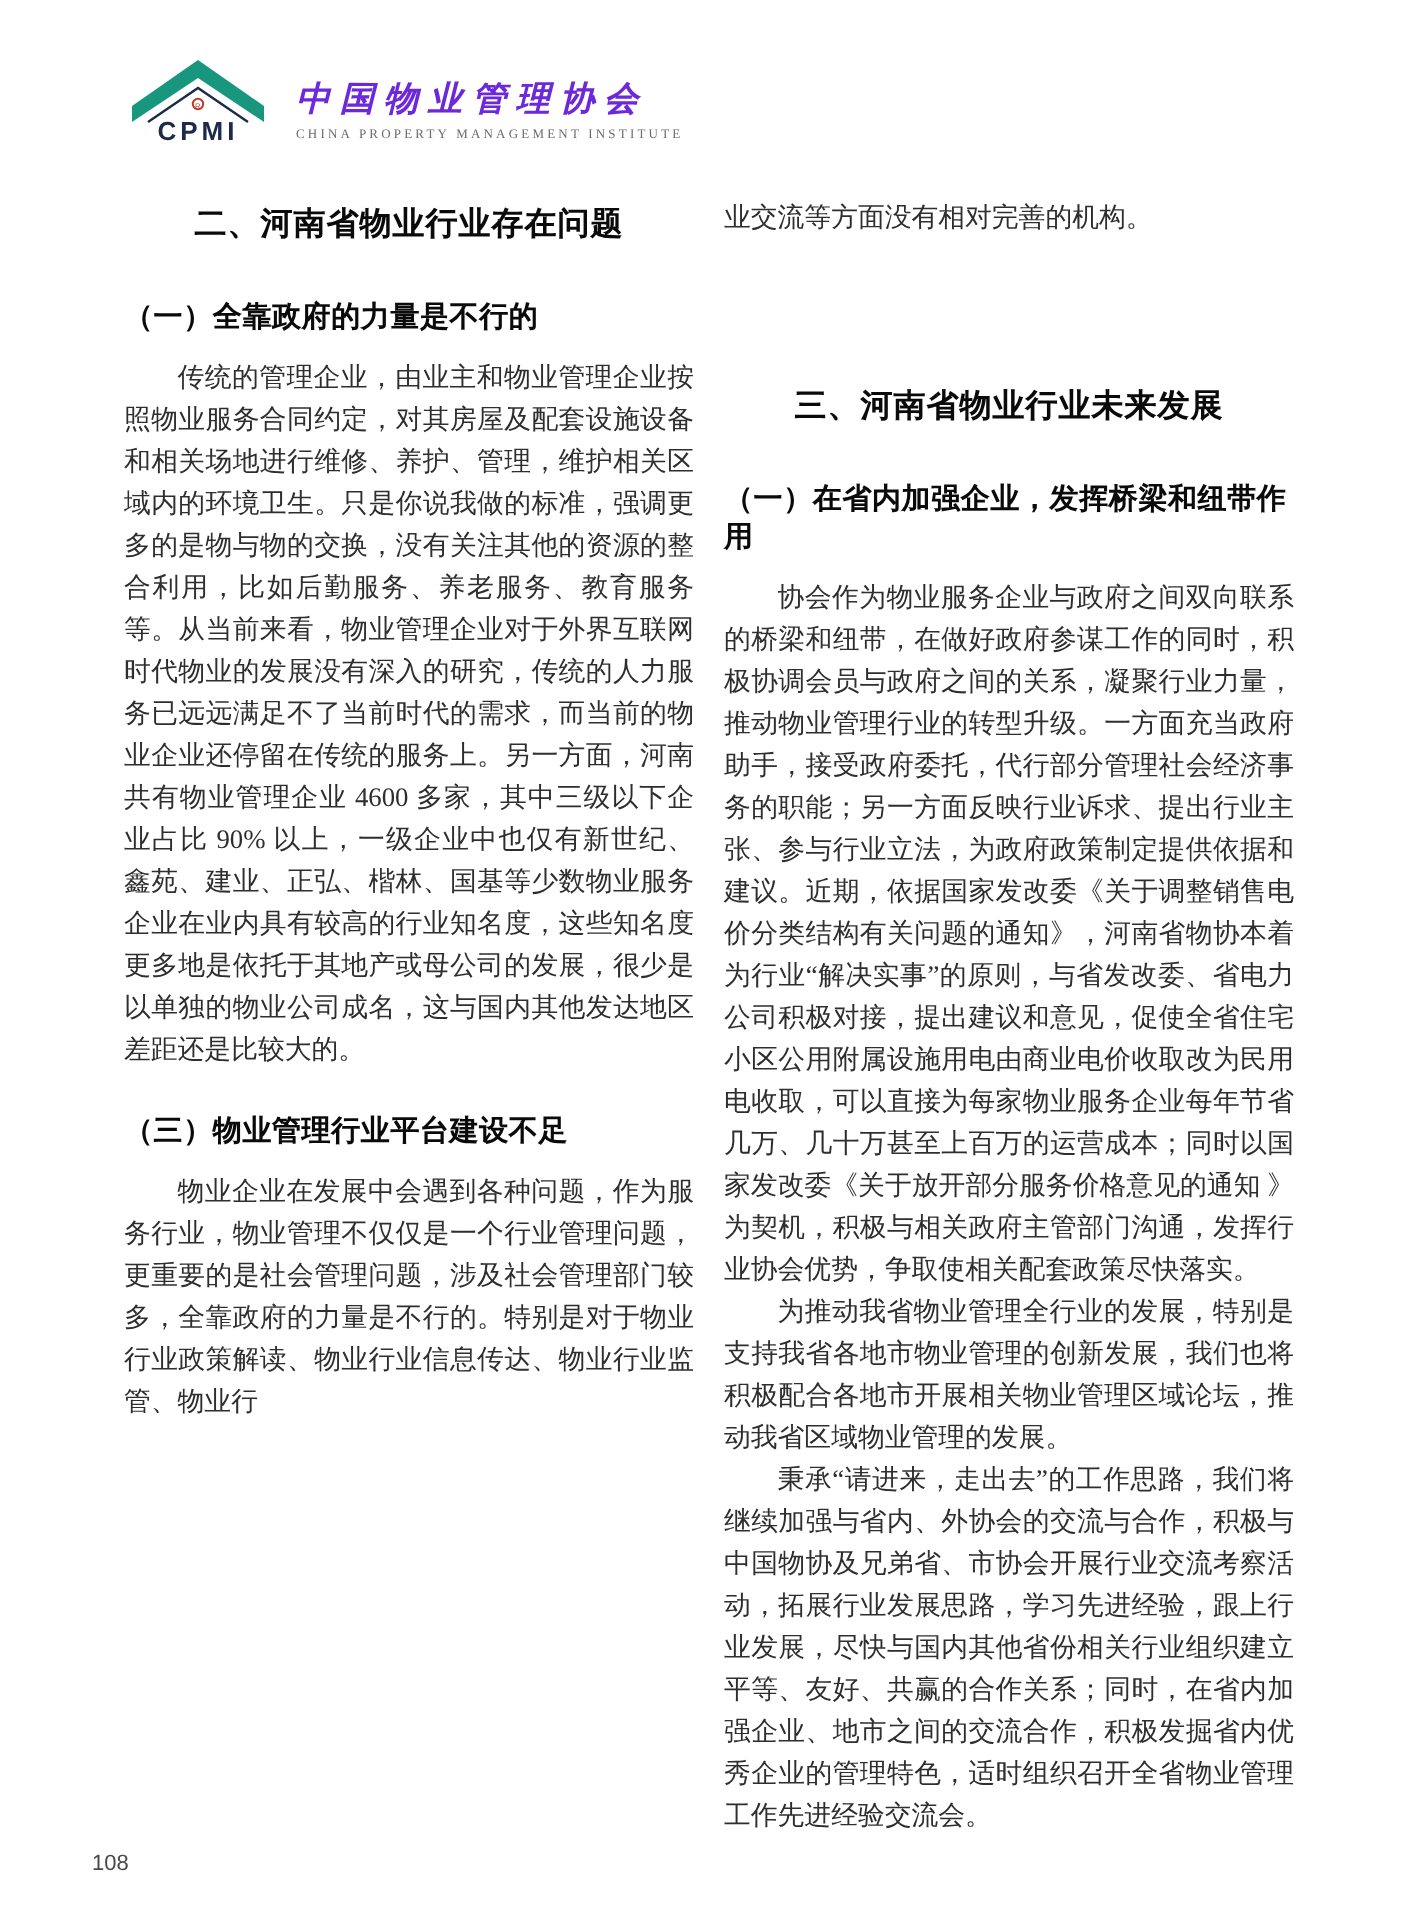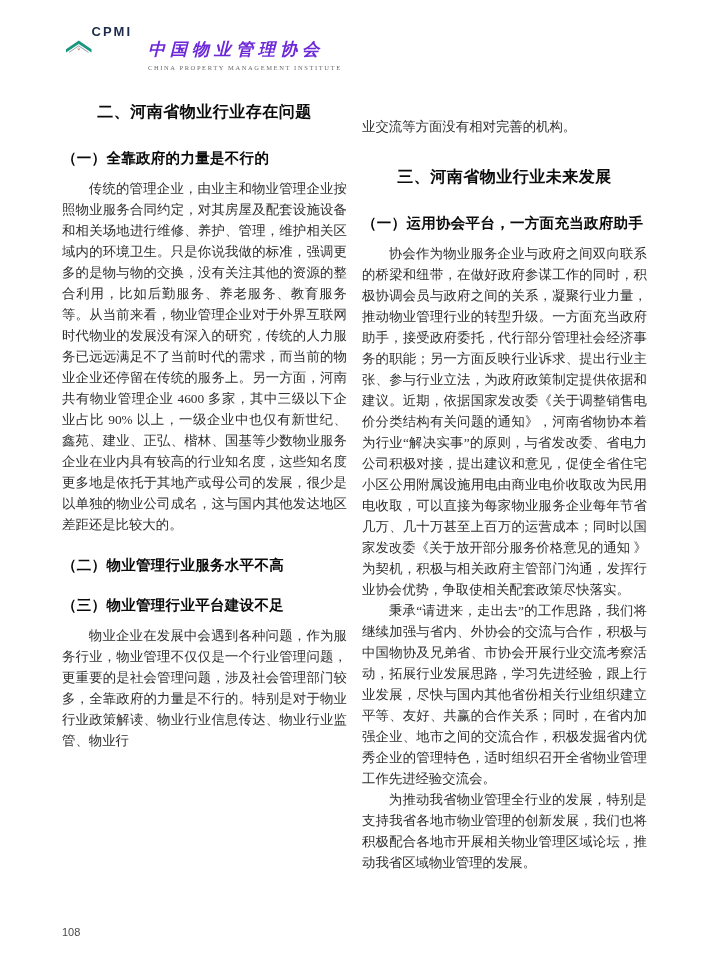--- a/index.html
+++ b/index.html
@@ -21,21 +21,22 @@
   .logo-header {
     position: absolute;
     top: 30px;
     left: 66px;
     display: flex;
     align-items: flex-start;
     gap: 16px;
   }
   .logo-mark {
     display: flex;
-    flex-direction: row;
+    flex-direction: column;
+    align-items: center;
     width: 66px;
   }
   .logo-acronym {
     font-family: "Liberation Sans", sans-serif;
     font-weight: bold;
     font-size: 13px;
     letter-spacing: 2px;
     color: #1c2b4a;
     margin-top: -6px;
   }
@@ -76,46 +77,45 @@
   .sec-title {
     font-family: "Liberation Sans", sans-serif;
     font-weight: bold;
     font-size: 16px;
     color: #0a0a0a;
     text-align: center;
     margin: 0 0 26px 0;
     letter-spacing: 0.5px;
   }
   .col-left .sec-title { margin-top: 4px; }
-  .col-right .sec-title { margin-top: 30px; }
+  .col-right .sec-title { margin-top: 74px; }
   h3.sub-heading {
     font-family: "Liberation Sans", sans-serif;
     font-weight: bold;
     font-size: 14.5px;
     color: #0a0a0a;
     margin: 21px 0 10px 0;
     letter-spacing: 0.3px;
   }
   .col p.body-text {
     margin: 0;
     font-size: 13.4px;
     line-height: 21px;
     text-align: justify;
     text-indent: 2em;
     color: #2e2e2e;
   }
   .col p.no-indent {
     text-indent: 0;
-    margin-top: 18px;
   }
 
   
   .page-footer {
     position: absolute;
-    left: 62px;
+    left: 46px;
     bottom: 26px;
     font-family: "Liberation Sans", sans-serif;
     font-size: 11px;
     color: #4a4a4a;
   }
 </style>
 </head>
 <body>
 
 <div class="page">
@@ -137,36 +137,35 @@
   </header>
 
   <main class="columns">
 
     <section class="col col-left">
       <h2 class="sec-title">二、河南省物业行业存在问题</h2>
 
       <h3 class="sub-heading">（一）全靠政府的力量是不行的</h3>
       <p class="body-text">传统的管理企业，由业主和物业管理企业按照物业服务合同约定，对其房屋及配套设施设备和相关场地进行维修、养护、管理，维护相关区域内的环境卫生。只是你说我做的标准，强调更多的是物与物的交换，没有关注其他的资源的整合利用，比如后勤服务、养老服务、教育服务等。从当前来看，物业管理企业对于外界互联网时代物业的发展没有深入的研究，传统的人力服务已远远满足不了当前时代的需求，而当前的物业企业还停留在传统的服务上。另一方面，河南共有物业管理企业 4600 多家，其中三级以下企业占比 90% 以上，一级企业中也仅有新世纪、鑫苑、建业、正弘、楷林、国基等少数物业服务企业在业内具有较高的行业知名度，这些知名度更多地是依托于其地产或母公司的发展，很少是以单独的物业公司成名，这与国内其他发达地区差距还是比较大的。</p>
 
-      <h3 class="sub-heading">（二）物业管理行业服务水平不高</h3>
 
       <h3 class="sub-heading">（三）物业管理行业平台建设不足</h3>
       <p class="body-text">物业企业在发展中会遇到各种问题，作为服务行业，物业管理不仅仅是一个行业管理问题，更重要的是社会管理问题，涉及社会管理部门较多，全靠政府的力量是不行的。特别是对于物业行业政策解读、物业行业信息传达、物业行业监管、物业行</p>
     </section>
 
     <section class="col col-right">
       <p class="body-text no-indent">业交流等方面没有相对完善的机构。</p>
 
       <h2 class="sec-title">三、河南省物业行业未来发展</h2>
 
-      <h3 class="sub-heading">（一）运用协会平台，一方面充当政府助手</h3>
+      <h3 class="sub-heading">（一）在省内加强企业，发挥桥梁和纽带作用</h3>
       <p class="body-text">协会作为物业服务企业与政府之间双向联系的桥梁和纽带，在做好政府参谋工作的同时，积极协调会员与政府之间的关系，凝聚行业力量，推动物业管理行业的转型升级。一方面充当政府助手，接受政府委托，代行部分管理社会经济事务的职能；另一方面反映行业诉求、提出行业主张、参与行业立法，为政府政策制定提供依据和建议。近期，依据国家发改委《关于调整销售电价分类结构有关问题的通知》，河南省物协本着为行业“解决实事”的原则，与省发改委、省电力公司积极对接，提出建议和意见，促使全省住宅小区公用附属设施用电由商业电价收取改为民用电收取，可以直接为每家物业服务企业每年节省几万、几十万甚至上百万的运营成本；同时以国家发改委《关于放开部分服务价格意见的通知 》为契机，积极与相关政府主管部门沟通，发挥行业协会优势，争取使相关配套政策尽快落实。</p>
 
+      <p class="body-text">为推动我省物业管理全行业的发展，特别是支持我省各地市物业管理的创新发展，我们也将积极配合各地市开展相关物业管理区域论坛，推动我省区域物业管理的发展。</p>
       <p class="body-text">秉承“请进来，走出去”的工作思路，我们将继续加强与省内、外协会的交流与合作，积极与中国物协及兄弟省、市协会开展行业交流考察活动，拓展行业发展思路，学习先进经验，跟上行业发展，尽快与国内其他省份相关行业组织建立平等、友好、共赢的合作关系；同时，在省内加强企业、地市之间的交流合作，积极发掘省内优秀企业的管理特色，适时组织召开全省物业管理工作先进经验交流会。</p>
-      <p class="body-text">为推动我省物业管理全行业的发展，特别是支持我省各地市物业管理的创新发展，我们也将积极配合各地市开展相关物业管理区域论坛，推动我省区域物业管理的发展。</p>
     </section>
 
   </main>
 
   <footer class="page-footer">
     <span>108</span>
   </footer>
 
 </div>
 

